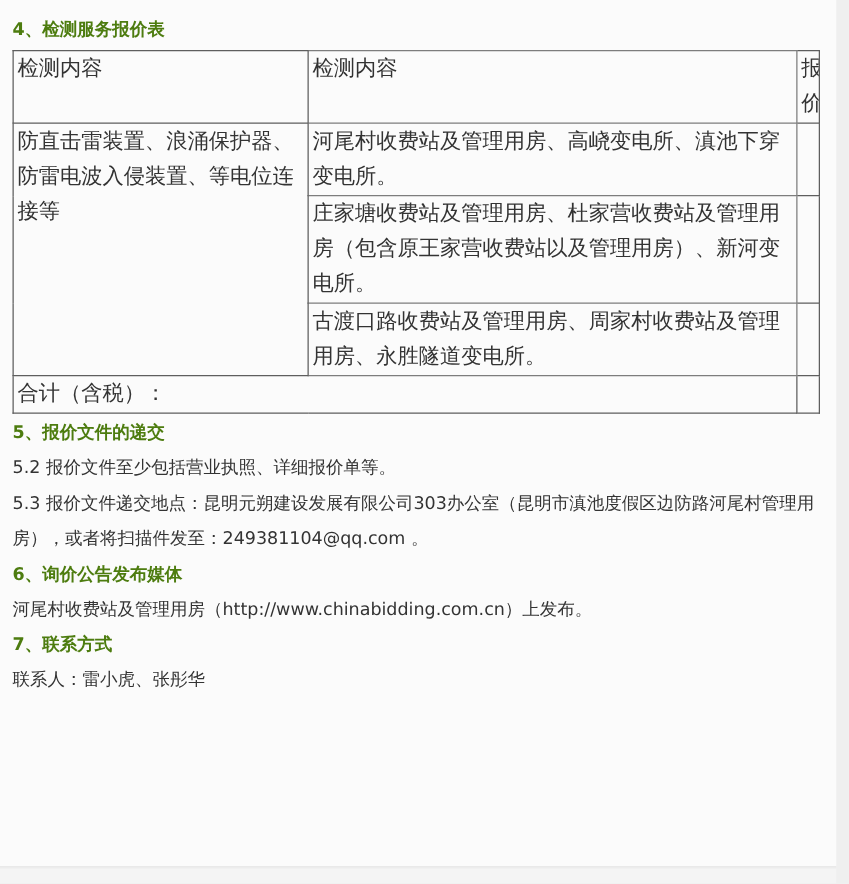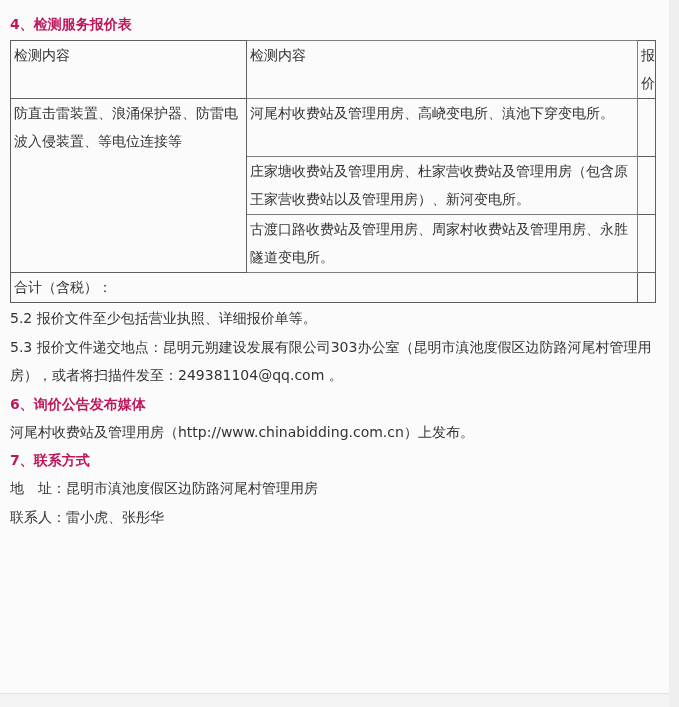--- a/index.html
+++ b/index.html
@@ -31,37 +31,37 @@
     position: absolute;
     left: 0;
     top: 695px;
     width: 669px;
     height: 12px;
     background: #f4f4f4;
   }
   .heading {
     font-size: 14px;
     font-weight: bold;
-    color: #be185d;
+    color: #4d7c0f;
     line-height: 28px;
     margin: 0;
   }
   .para {
     font-size: 14px;
     color: #333333;
     line-height: 28.5px;
     margin: 0;
     width: 655px;
   }
   table.quote-table {
     border-collapse: collapse;
     table-layout: fixed;
     width: 645px;
     margin: 2px 0 1px 0;
-    font-size: 14px;
+    font-size: 17px;
     color: #333333;
   }
   table.quote-table td {
     border: 1px solid #7d7d7d;
     padding: 0px 3px 1px 3px;
     line-height: 28px;
     vertical-align: top;
     word-break: break-all;
     overflow: hidden;
   }
@@ -104,25 +104,25 @@
         <td class="col-sites site-cell">古渡口路收费站及管理用房、周家村收费站及管理用房、永胜隧道变电所。</td>
         <td class="col-price outer"></td>
       </tr>
       <tr>
         <td class="total-cell outer" colspan="2">合计（含税）：</td>
         <td class="col-price total-cell outer"></td>
       </tr>
     </tbody>
       </table>
 
+    <p class="heading">5、报价文件的递交</p>
     <p class="para">5.2 报价文件至少包括营业执照、详细报价单等。</p>
     <p class="para">5.3 报价文件递交地点：昆明元朔建设发展有限公司303办公室（昆明市滇池度假区边防路河尾村管理用房），或者将扫描件发至：249381104@qq.com 。</p>
 
     <p class="heading">6、询价公告发布媒体</p>
     <p class="para">河尾村收费站及管理用房（http://www.chinabidding.com.cn）上发布。</p>
 
     <p class="heading">7、联系方式</p>
-    <p class="para">地　址：昆明市滇池度假区边防路河尾村管理用房</p>
     <p class="para">联系人：雷小虎、张彤华</p>
 
   </div>
   <div class="footer-strip"></div>
 </div>
 
 </body></html>

